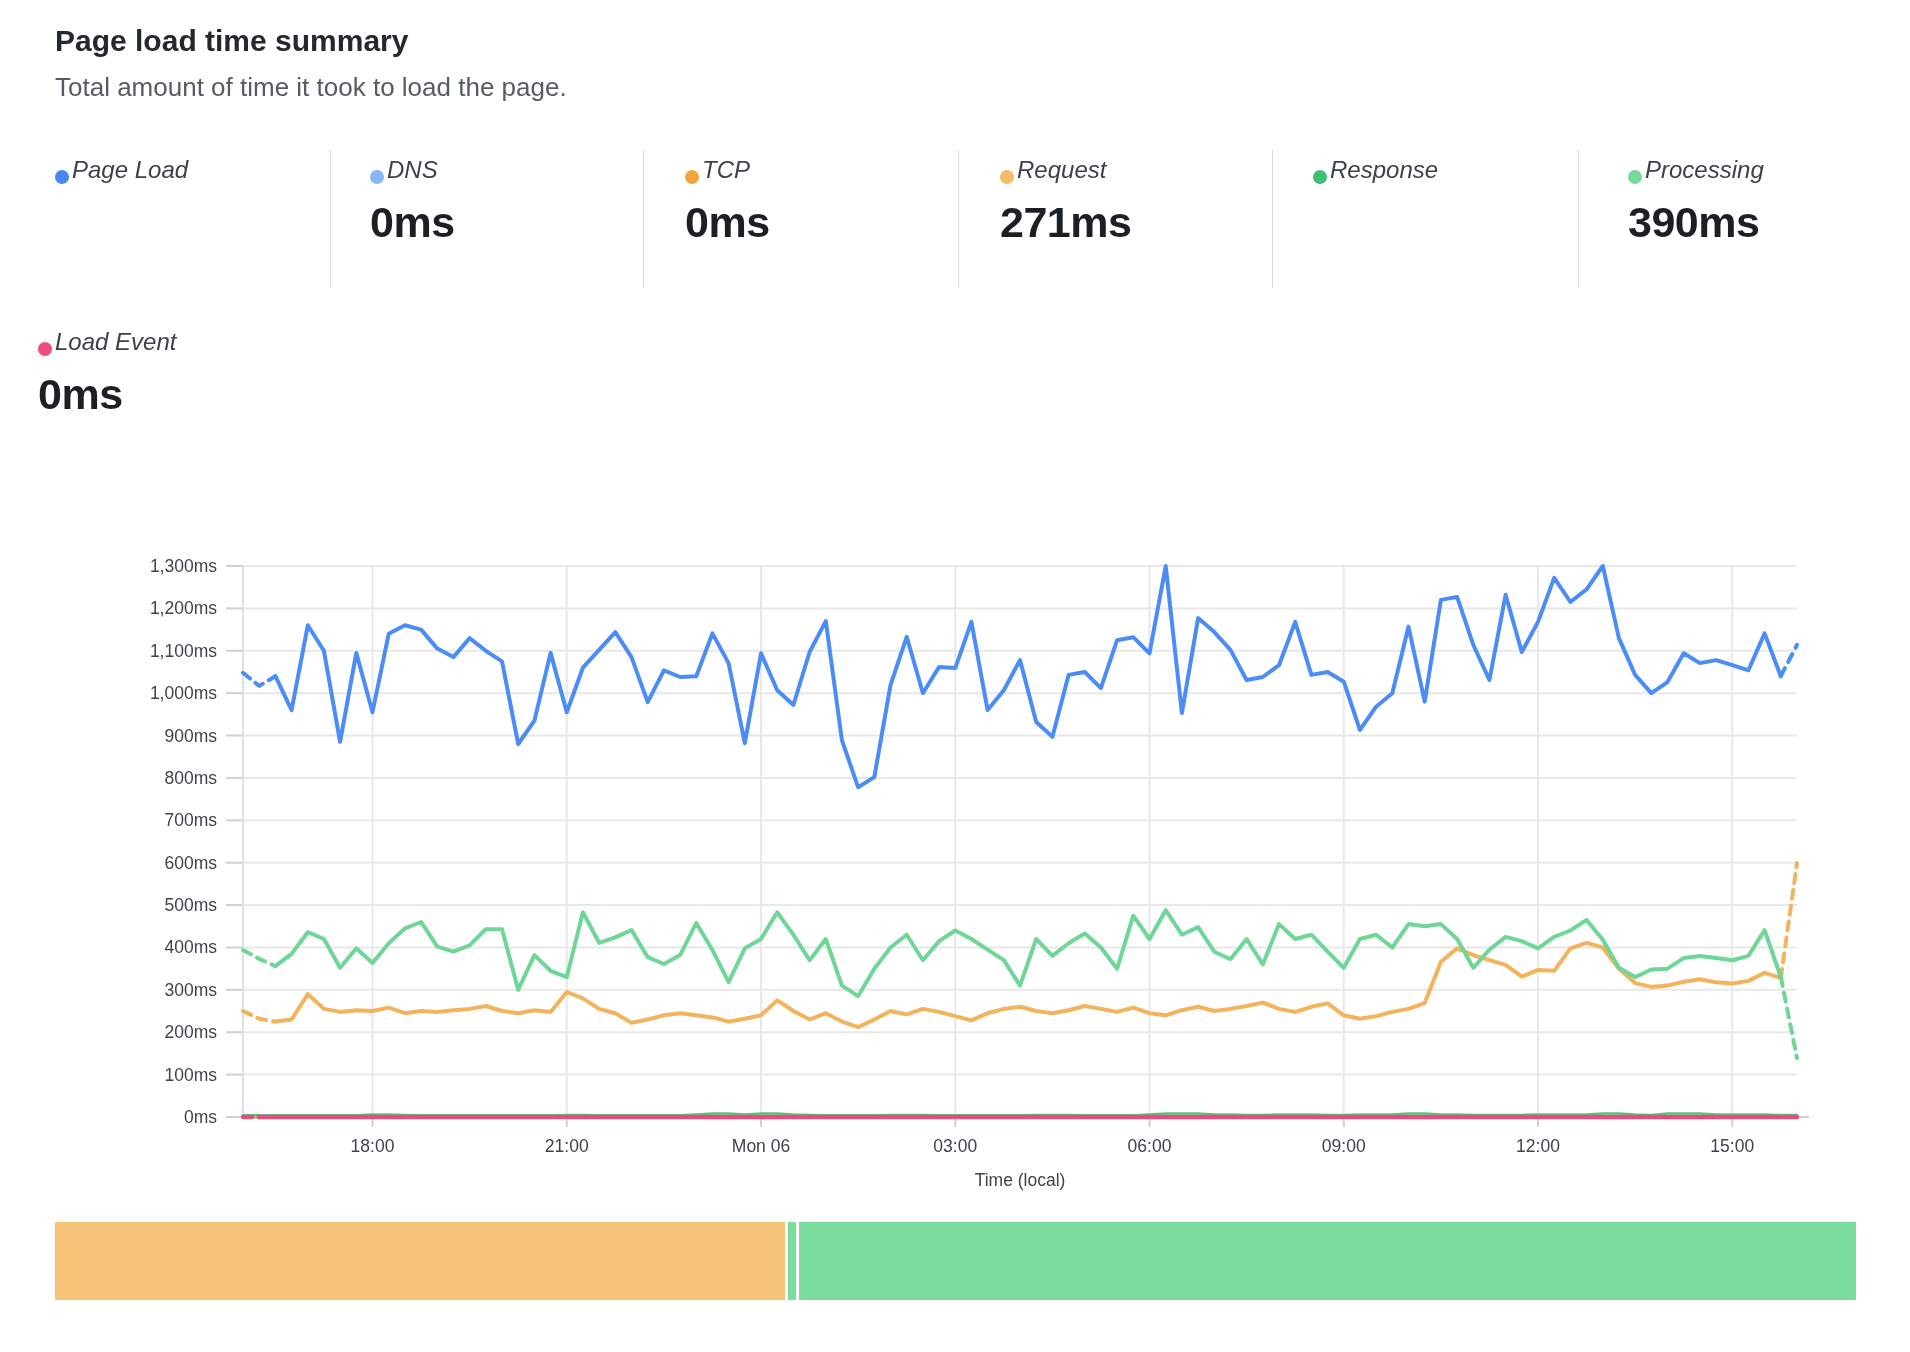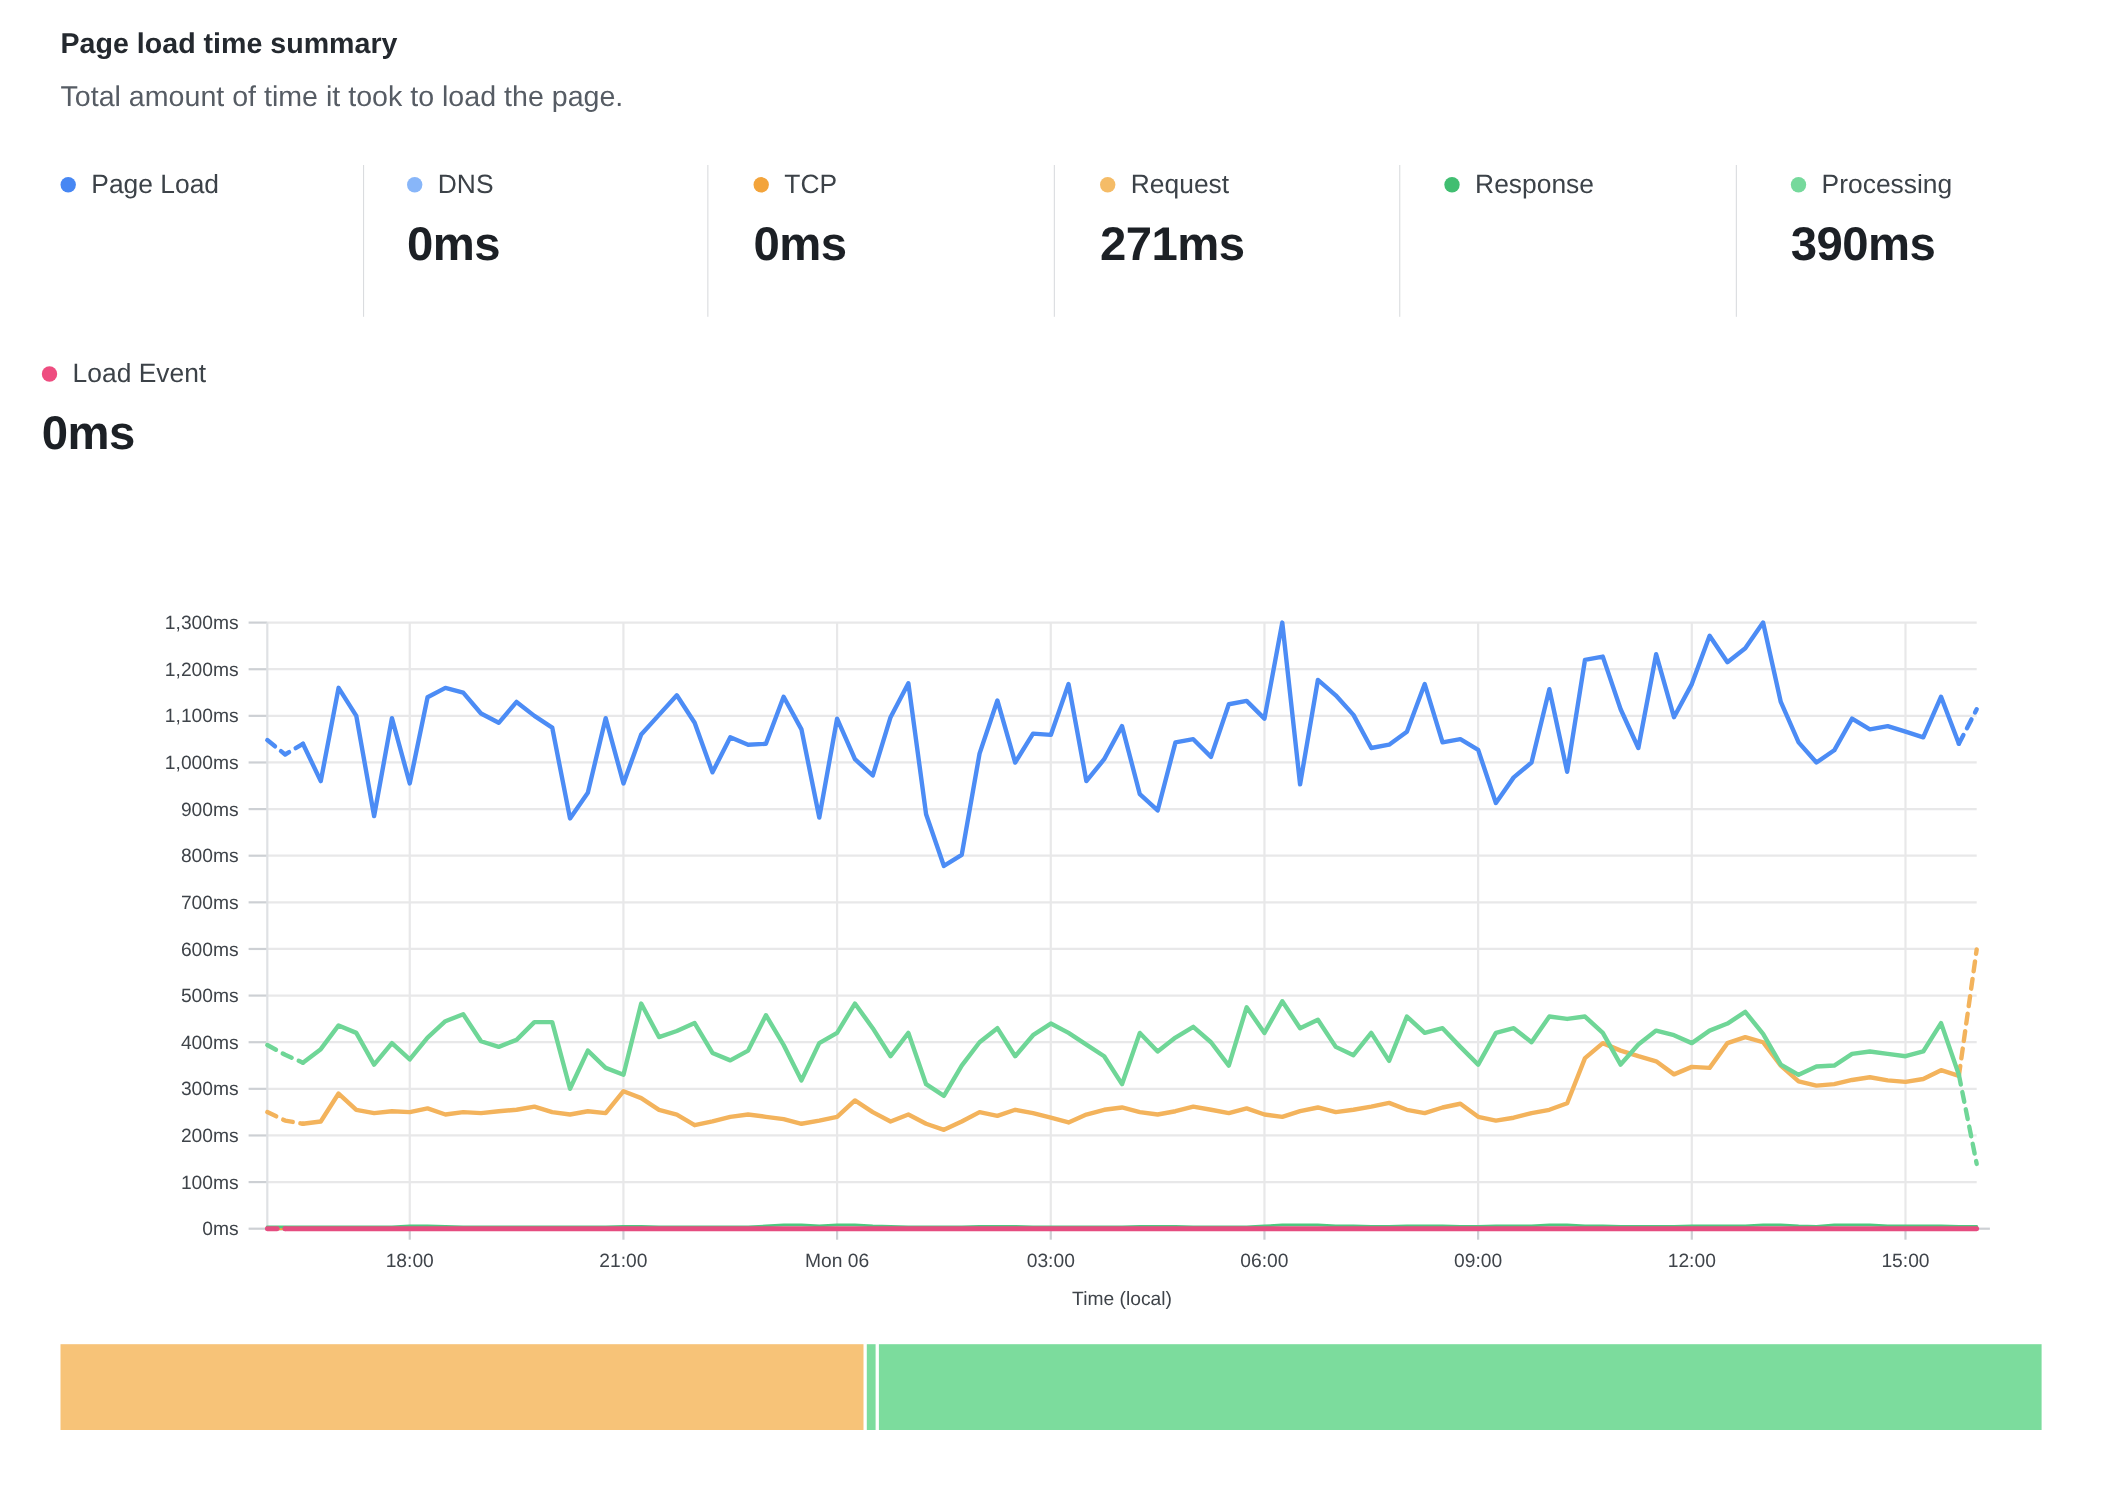--- a/index.html
+++ b/index.html
@@ -1,22 +1,22 @@
 <!DOCTYPE html>
 <html><head>
 <meta charset="utf-8">
 <style>
   html,body{margin:0;padding:0;background:#ffffff;}
   .page{position:relative;width:1910px;height:1352px;background:#fff;
         font-family:"Liberation Sans","DejaVu Sans",sans-serif;overflow:hidden;}
-  .title{position:absolute;left:55px;top:24px;font-size:26px;font-weight:700;color:#24292f;}
+  .title{position:absolute;left:55px;top:24px;font-size:30px;font-weight:700;color:#24292f;}
   .subtitle{position:absolute;left:55px;top:72px;font-size:26px;font-weight:400;color:#565c64;}
   .stat-col{position:absolute;top:152px;width:300px;}
   .stat-col.row2{top:324px;}
-  .stat-head{display:flex;align-items:center;gap:14px;height:32px;}
+  .stat-head{display:flex;align-items:flex-end;gap:3px;height:32px;font-style:italic;}
   .dot{width:14px;height:14px;border-radius:50%;flex:0 0 auto;}
   .stat-label{font-size:24px;color:#3c4248;}
   .stat-value{margin-top:14px;font-size:43px;font-weight:700;color:#1c2025;letter-spacing:-0.5px;}
   .divider{position:absolute;top:150px;width:1px;height:138px;background:#dadcdf;}
   #chart-wrap{position:absolute;left:0;top:0;width:1910px;height:1352px;}
   svg text{font-family:"Liberation Sans","DejaVu Sans",sans-serif;}
   #bottom-bar{position:absolute;left:55px;top:1222px;width:1801px;height:78px;}
   .bar-seg{position:absolute;top:0;height:78px;}
 </style>
 </head>

